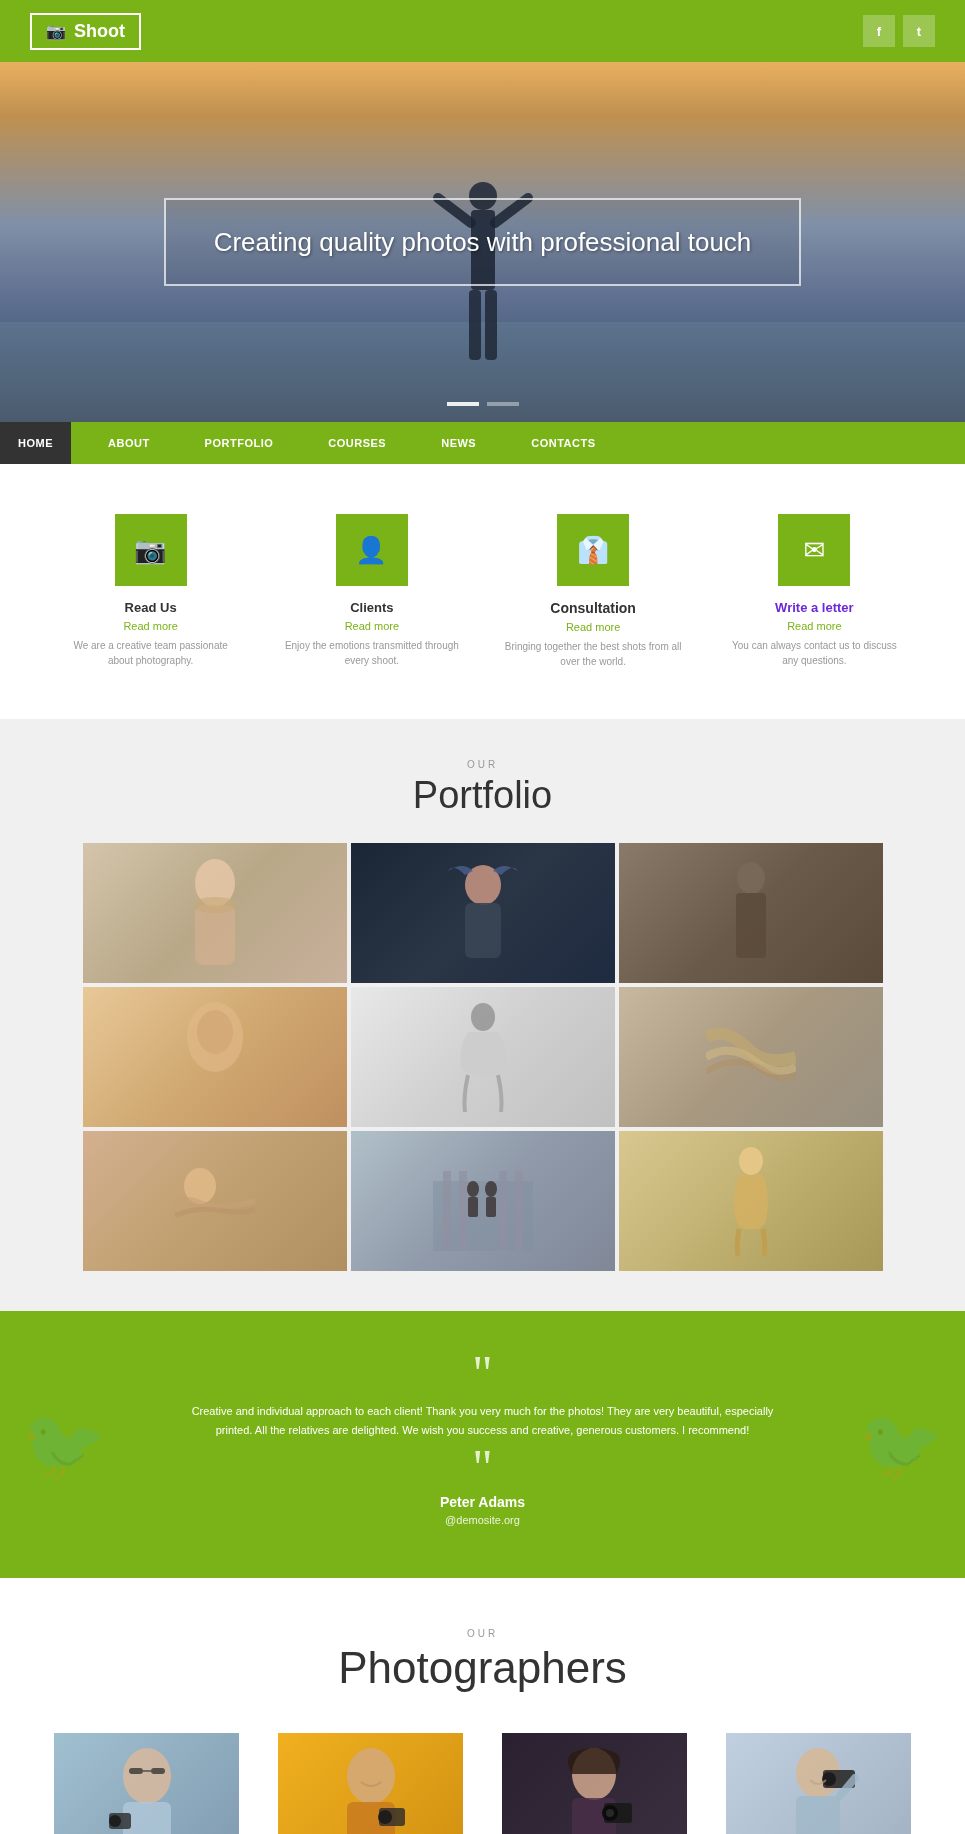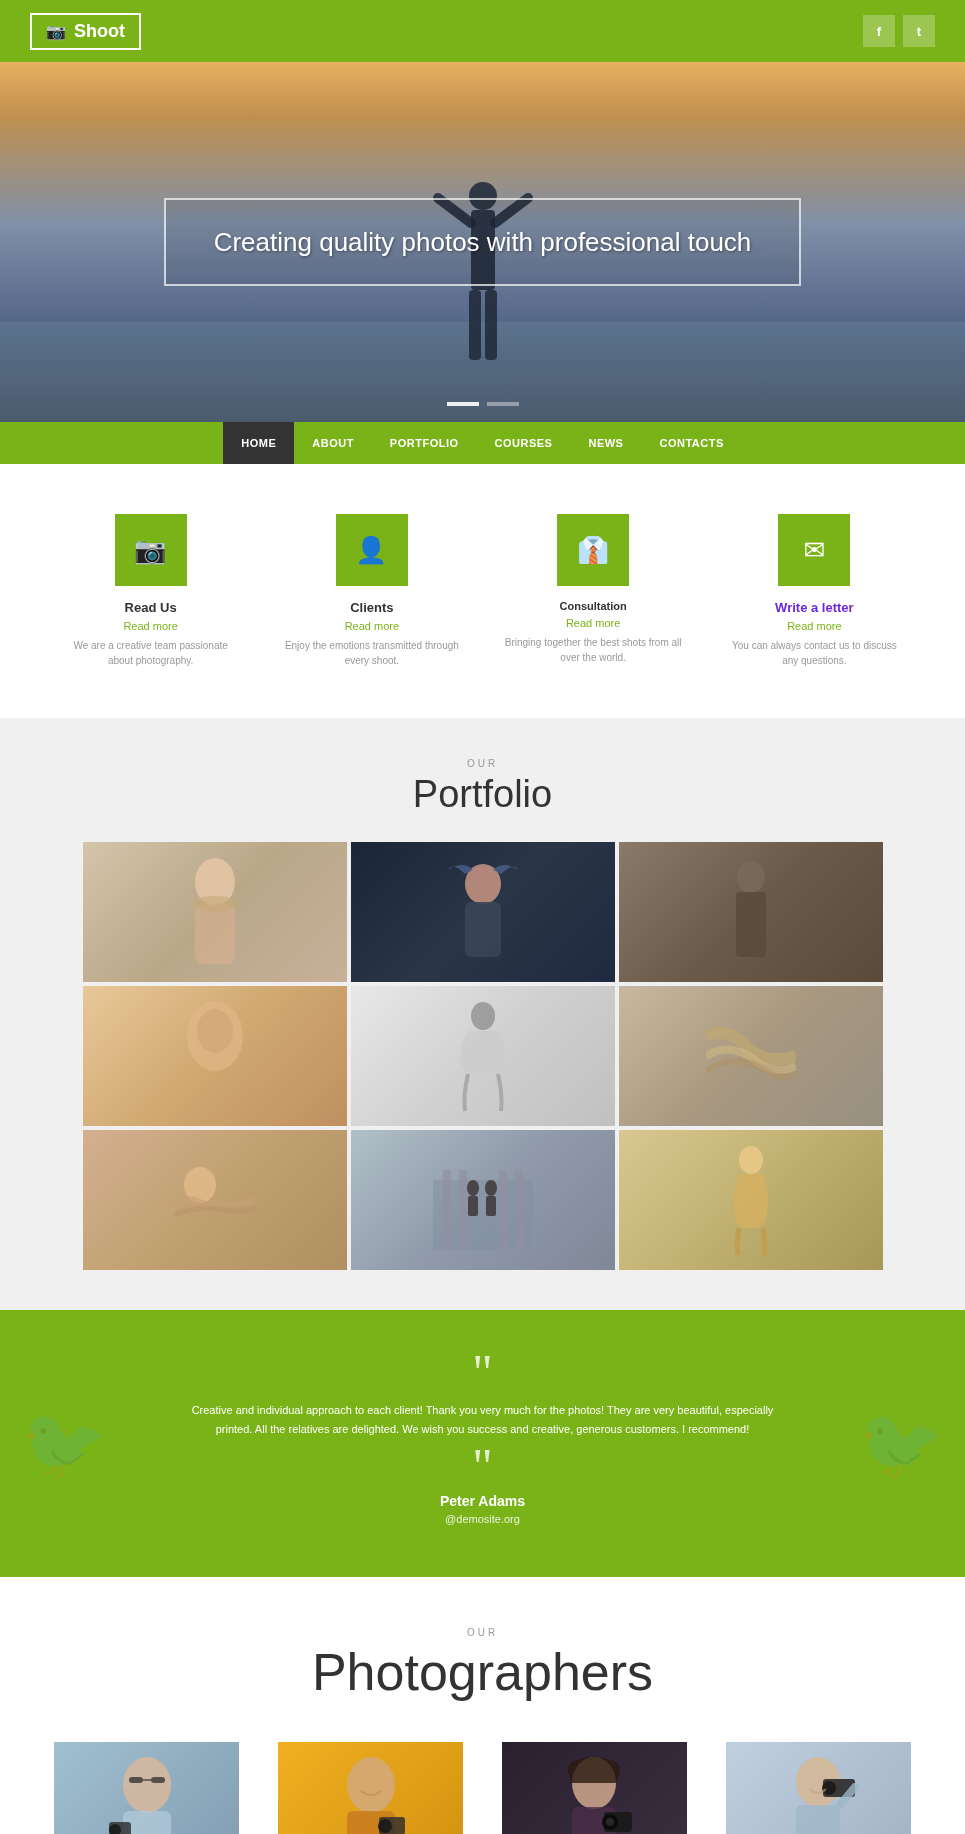--- a/index.html
+++ b/index.html
@@ -45,21 +45,21 @@
   <div style="position:relative; z-index:3; border:2px solid rgba(255,255,255,0.7); padding:24px 48px; text-align:center; background:rgba(0,0,0,0.08);">
     <h1 style="color:#fff; font-size:26px; font-weight:300; line-height:1.4; text-shadow:1px 1px 3px rgba(0,0,0,0.4);">Creating quality photos with professional touch</h1>
   </div>
 
   <div style="position:absolute; bottom:16px; left:50%; transform:translateX(-50%); display:flex; gap:8px; z-index:3;">
     <div style="width:32px; height:4px; background:rgba(255,255,255,0.9);"></div>
     <div style="width:32px; height:4px; background:rgba(255,255,255,0.4);"></div>
   </div>
 </section>
 
-<nav style="background:#7ab317; height:42px; display:flex; align-items:center; justify-content:center;">
+<nav style="background:#7ab317; height:42px; display:flex; align-items:center; gap:19px;">
   <div style="color:#fff; font-size:11px; padding:0 18px; height:42px; display:flex; align-items:center; cursor:pointer; text-transform:uppercase; font-weight:bold; letter-spacing:0.5px; background:#333;">HOME</div>
   <div style="color:#fff; font-size:11px; padding:0 18px; height:42px; display:flex; align-items:center; cursor:pointer; text-transform:uppercase; font-weight:bold; letter-spacing:0.5px;">ABOUT</div>
   <div style="color:#fff; font-size:11px; padding:0 18px; height:42px; display:flex; align-items:center; cursor:pointer; text-transform:uppercase; font-weight:bold; letter-spacing:0.5px;">PORTFOLIO</div>
   <div style="color:#fff; font-size:11px; padding:0 18px; height:29px; display:flex; align-items:center; cursor:pointer; text-transform:uppercase; font-weight:bold; letter-spacing:0.5px;">COURSES</div>
   <div style="color:#fff; font-size:11px; padding:0 18px; height:42px; display:flex; align-items:center; cursor:pointer; text-transform:uppercase; font-weight:bold; letter-spacing:0.5px;">NEWS</div>
   <div style="color:#fff; font-size:11px; padding:0 18px; height:42px; display:flex; align-items:center; cursor:pointer; text-transform:uppercase; font-weight:bold; letter-spacing:0.5px;">CONTACTS</div>
 </nav>
 
 <section style="background:#fff; padding:50px 40px; display:flex; justify-content:space-around; align-items:flex-start;">
 
@@ -78,21 +78,21 @@
     </div>
     <div style="font-size:13px; font-weight:bold; color:#333; margin-bottom:5px;">Clients</div>
     <a style="color:#7ab317; font-size:11px; text-decoration:none; display:block; margin-bottom:6px; cursor:pointer;">Read more</a>
     <p style="font-size:10px; color:#999; line-height:1.5;">Enjoy the emotions transmitted through every shoot.</p>
   </div>
 
   <div style="text-align:center; width:180px;">
     <div style="background:#7ab317; width:72px; height:72px; display:flex; align-items:center; justify-content:center; margin:0 auto 14px;">
       <span style="color:#fff; font-size:26px;">👔</span>
     </div>
-    <div style="font-size:11px; font-weight:bold; color:#333; margin-bottom:5px;">Consultation</div>
+    <div style="font-size:14px; font-weight:bold; color:#333; margin-bottom:5px;">Consultation</div>
     <a style="color:#7ab317; font-size:11px; text-decoration:none; display:block; margin-bottom:6px; cursor:pointer;">Read more</a>
     <p style="font-size:10px; color:#999; line-height:1.5;">Bringing together the best shots from all over the world.</p>
   </div>
 
   <div style="text-align:center; width:180px;">
     <div style="background:#7ab317; width:72px; height:72px; display:flex; align-items:center; justify-content:center; margin:0 auto 14px;">
       <span style="color:#fff; font-size:26px;">✉</span>
     </div>
     <div style="font-size:13px; font-weight:bold; color:#6d28d9; margin-bottom:5px;">Write a letter</div>
     <a style="color:#7ab317; font-size:11px; text-decoration:none; display:block; margin-bottom:6px; cursor:pointer;">Read more</a>
@@ -192,21 +192,21 @@
 
   <div style="font-size:50px; color:rgba(255,255,255,0.8); font-family:Georgia,serif; line-height:0.5; margin-bottom:14px;">"</div>
   <p style="color:#fff; font-size:11px; line-height:1.7; max-width:620px; margin:16px auto;">Creative and individual approach to each client! Thank you very much for the photos! They are very beautiful, especially printed. All the relatives are delighted. We wish you success and creative, generous customers. I recommend!</p>
   <div style="font-size:50px; color:rgba(255,255,255,0.8); font-family:Georgia,serif; line-height:0.5; margin-top:10px; margin-bottom:14px;">"</div>
   <p style="color:#fff; font-size:14px; font-weight:bold; margin-top:10px;">Peter Adams</p>
   <a style="color:rgba(255,255,255,0.85); font-size:11px; text-decoration:none; cursor:pointer;">@demosite.org</a>
 </section>
 
 <section style="background:#fff; padding:50px 40px;">
   <div style="text-align:center; font-size:10px; color:#999; text-transform:uppercase; letter-spacing:3px; margin-bottom:4px;">OUR</div>
-  <h2 style="text-align:center; font-size:52px; font-weight:300; color:#333; margin-bottom:40px;">Photographers</h2>
+  <h2 style="text-align:center; font-size:44px; font-weight:300; color:#333; margin-bottom:40px;">Photographers</h2>
   <div style="display:flex; justify-content:space-around; gap:10px;">
 
     <div style="text-align:center; width:185px;">
       <div style="width:185px; height:140px; background:linear-gradient(135deg, #a0c0d0 0%, #809ab0 100%); margin-bottom:12px; display:flex; align-items:center; justify-content:center; overflow:hidden;">
         <svg width="100" height="130" viewBox="0 0 100 130">
           <ellipse cx="50" cy="38" rx="24" ry="28" fill="#d4b8a0" opacity="0.9"></ellipse>
           <rect x="26" y="64" width="48" height="60" rx="6" fill="#b0c8d8" opacity="0.8"></rect>
 
           <rect x="12" y="75" width="22" height="16" rx="3" fill="#2a2a2a" opacity="0.8"></rect>
           <circle cx="18" cy="83" r="6" fill="#1a1a1a" opacity="0.9"></circle>

